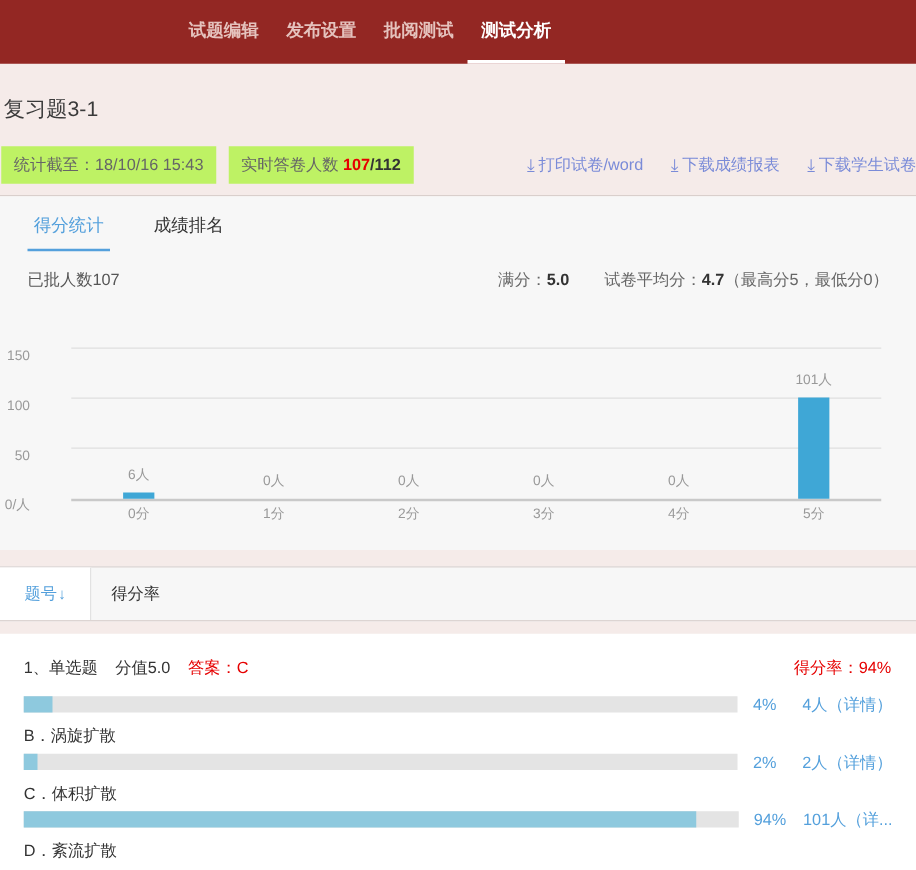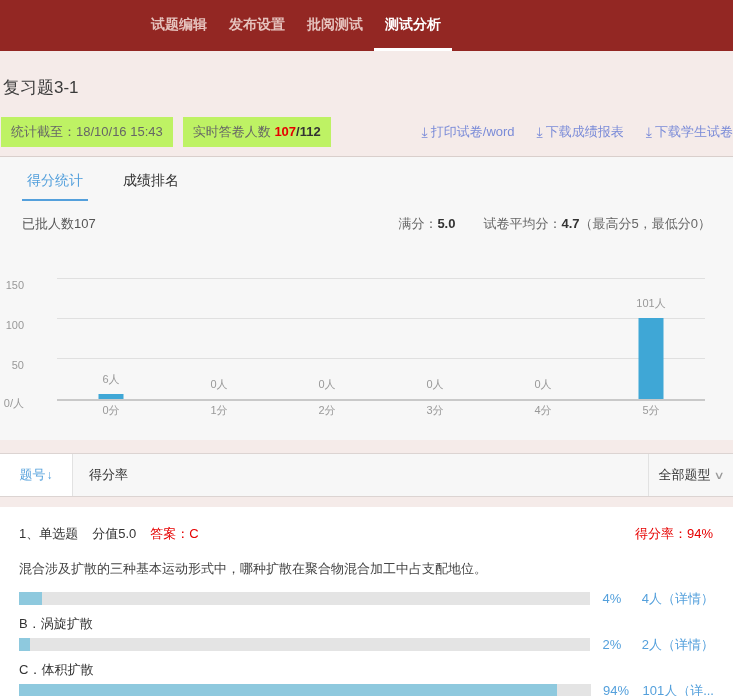--- a/index.html
+++ b/index.html
@@ -177,36 +177,31 @@
 <div class="gap13"></div>
 
 <div class="filter-row">
   <div class="filter-sort">
     <span>题号</span>
     <span class="arrow">↓</span>
   </div>
   <div class="filter-col">
     <span>得分率</span>
   </div>
-  <div class="filter-type">
-    <span>全部题型</span>
-    <span class="chevron">∨</span>
-  </div>
 </div>
 
 <div class="gap11"></div>
 
 <section class="question">
   <div class="q-head">
     <span class="sp">1、单选题</span>
     <span>分值5.0</span>
     <span class="q-answer">答案：C</span>
     <span class="q-rate">得分率：94%</span>
   </div>
-  <div class="q-text">混合涉及扩散的三种基本运动形式中，哪种扩散在聚合物混合加工中占支配地位。</div>
   <div class="options" id="options">
       <div class="opt-bar-row">
         <div class="track">
           <div class="fill" style="width: 4%;"></div>
         </div>
         <span class="opt-pct">4%</span>
         <span class="opt-count">4人（详情）</span>
       </div>
       <div class="opt-label">B．涡旋扩散</div>
       <div class="opt-bar-row">

